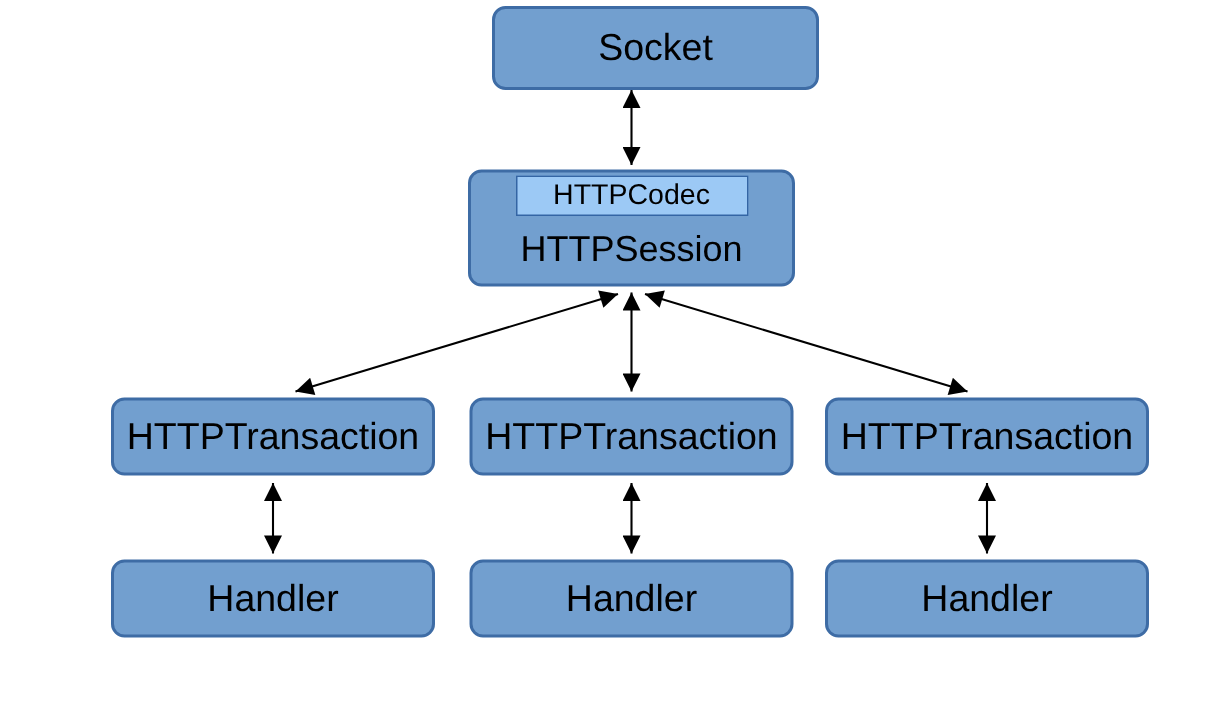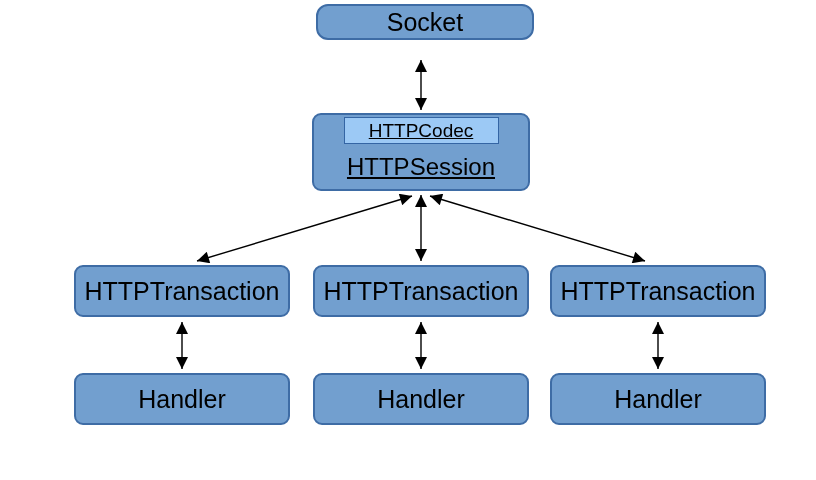--- a/index.html
+++ b/index.html
@@ -17,23 +17,23 @@
   .node {
     position:absolute;
     box-sizing:border-box;
     background:var(--node-fill,#729fcf);
     border:2px solid var(--node-border,#3e6ca5);
     border-radius:9px;
     display:flex; align-items:center; justify-content:center;
     font-size:25px;
     color:var(--text,#000);
   }
-  .socket   { left:316px; top:4px;   width:218px; height:36px;border-radius:12px; }
+  .socket   { left:328px; top:4px;   width:218px; height:56px; }
   .session  { left:312px; top:113px; width:218px; height:78px;
-              flex-direction:column; justify-content:flex-start;text-decoration:underline; }
+              flex-direction:column; justify-content:flex-start; }
   .codec {
     box-sizing:border-box;
     margin-top:2px;
     width:155px; height:27px;
     background:var(--codec-fill,#9cc9f5);
     border:1px solid var(--codec-border,#3465a4);
     display:flex; align-items:center; justify-content:center;
     font-size:19px;
   }
   .session-label { flex:1; display:flex; align-items:center; font-size:24px; }

